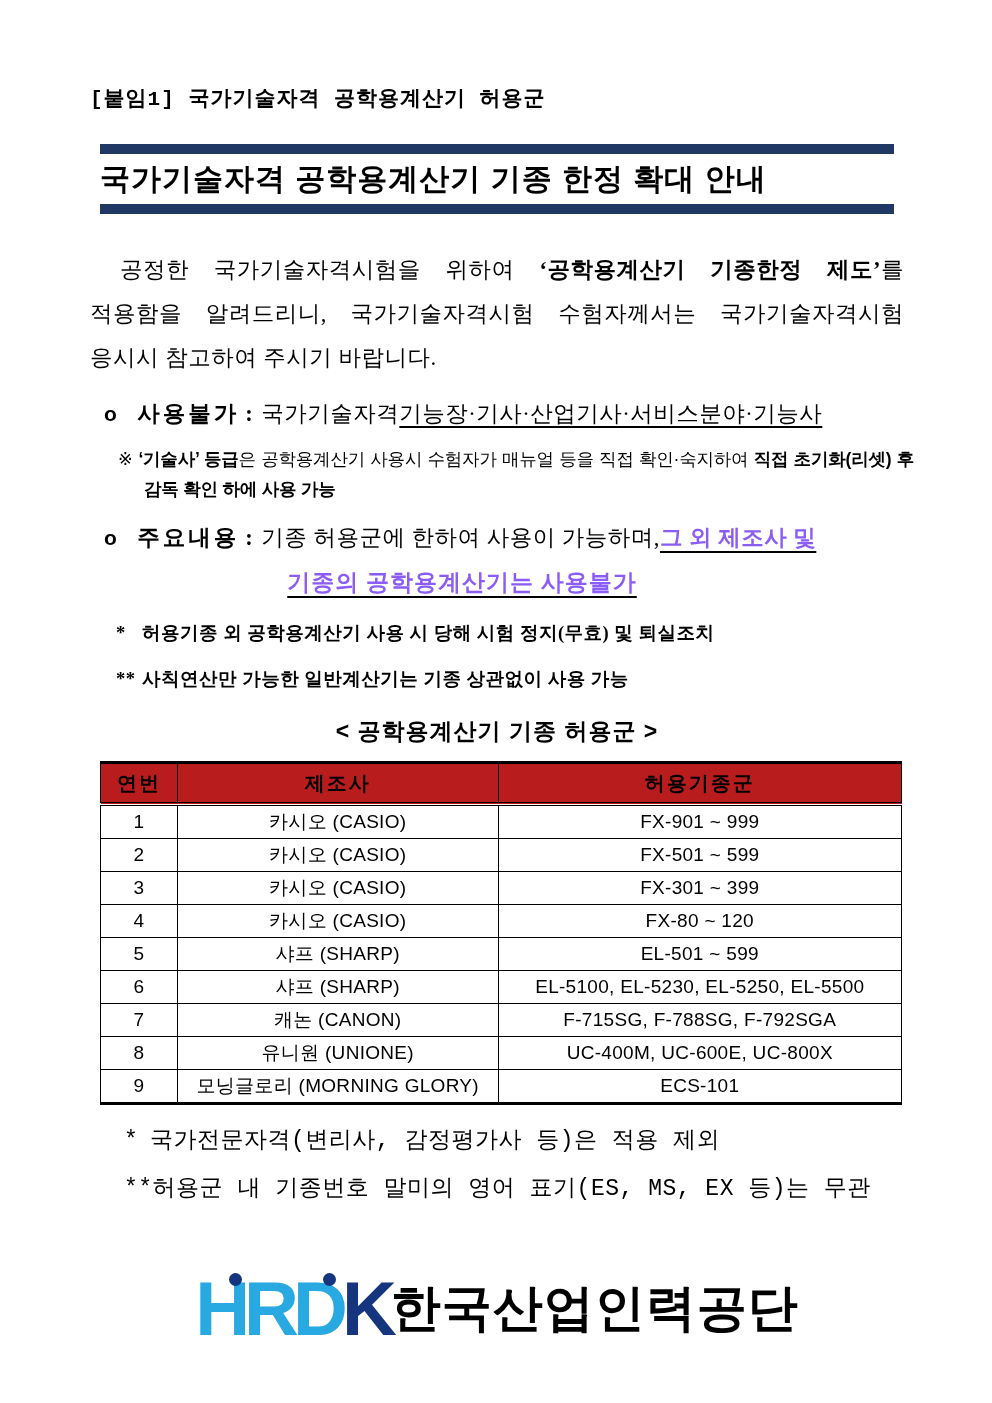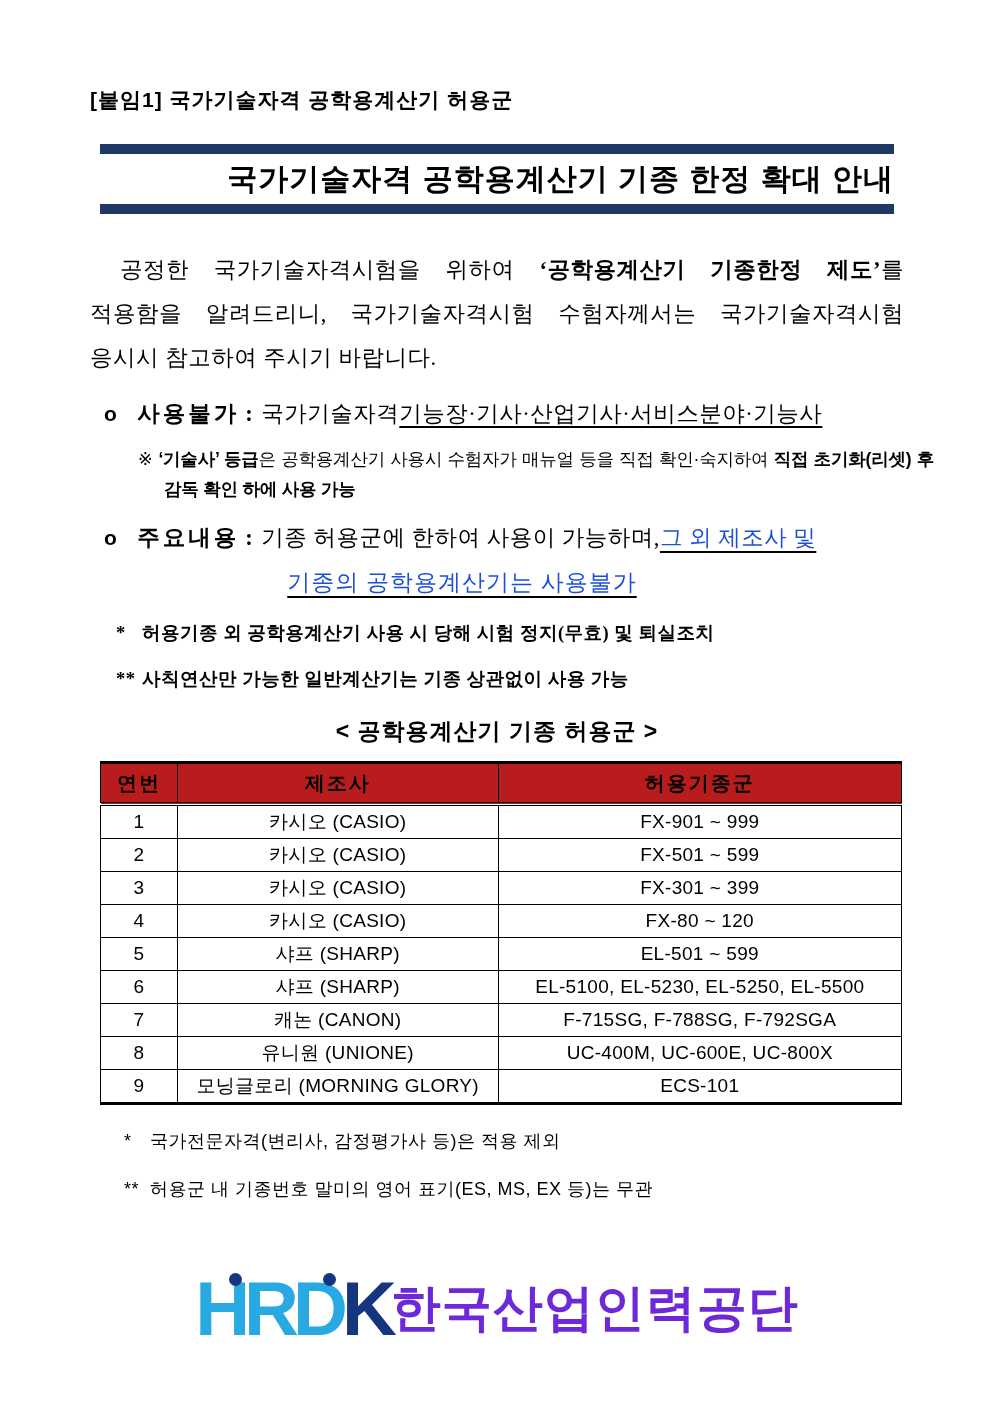--- a/index.html
+++ b/index.html
@@ -5,30 +5,30 @@
   html,body{margin:0;padding:0;background:#fff;}
   .page{
     width:992px;height:1403px;background:#ffffff;position:relative;
     font-family:"Liberation Serif","DejaVu Serif",serif;color:#000;
     overflow:hidden;
   }
   .content{padding:86px 88px 0 90px;}
 
   
   .doc-label{
-    font-family:Liberation Sans, sans-serif;
+    font-family:Liberation Mono, monospace;
     font-weight:bold;font-size:21px;letter-spacing:1px;line-height:28px;
   }
 
   
   .title-block{margin:30px 10px 0 10px;}
   .bar{height:10px;background:#1F3864;}
   .page-title{
     font-family:"Liberation Sans","DejaVu Sans",sans-serif;
-    font-weight:bold;font-size:30px;text-align:right;line-height:50px;
+    font-weight:bold;font-size:30px;text-align:left;line-height:50px;
     letter-spacing:1px;margin:0;
   }
 
   
   .intro{
     margin:34px 0 0 0;font-size:22.5px;line-height:44px;
     text-align:justify;word-break:keep-all;text-indent:30px;letter-spacing:0.5px;
   }
   .intro .b{font-weight:bold;}
 
@@ -38,29 +38,29 @@
     align-items:baseline;letter-spacing:0.5px;
   }
   .bullet{font-weight:bold;font-size:21px;margin:0 20px 0 14px;
     font-family:"Liberation Sans","DejaVu Sans",sans-serif;}
   .bl-label{font-weight:bold;letter-spacing:3px;}
   .bl-colon{font-weight:bold;padding:0 8px 0 6px;}
   .u{text-decoration:underline;text-underline-offset:5px;}
 
   
   .jis-note{
-    margin:14px 0 0 48px;width:770px;
+    margin:14px 0 0 28px;width:770px;
     font-family:"Liberation Sans","DejaVu Sans",sans-serif;
     font-size:17.5px;line-height:30px;letter-spacing:-0.2px;
     padding-left:26px;text-indent:-26px;text-align:justify;word-break:keep-all;
   }
   .jis-note .b{font-weight:bold;}
 
   
-  .red{color:#1d4ed8;font-weight:normal;text-decoration:underline;
+  .red{color:#8b5cf6;font-weight:bold;text-decoration:underline;
     text-decoration-color:#000;text-underline-offset:6px;}
   .red-line2{
     margin-top:12px;font-size:23px;line-height:34px;text-align:center;
     padding-right:70px;letter-spacing:1px;
   }
 
   
   .star-note{
     margin:20px 0 0 26px;
     font-family:Liberation Serif, serif;
@@ -86,22 +86,22 @@
   }
   table.models td{
     font-size:19px;text-align:center;height:30px;border:1px solid #000;
     letter-spacing:0.3px;
   }
   col.c1{width:77px;} col.c2{width:321px;} col.c3{width:404px;}
 
   
   .foot-note{
     margin:24px 0 0 34px;
-    font-family:Liberation Sans, sans-serif;
-    font-size:18px;line-height:24px;letter-spacing:0.5px;
+    font-family:Liberation Mono, monospace;
+    font-size:23px;line-height:24px;letter-spacing:0.5px;
   }
   .foot-note .marker{display:inline-block;min-width:26px;}
 
   
   .logo{
     margin-top:74px;display:flex;align-items:center;justify-content:center;
   }
   .logo-latin{
     position:relative;
     font-family:"Liberation Sans","DejaVu Sans",sans-serif;
@@ -110,21 +110,21 @@
   }
   .logo-latin .k{color:#16357F;}
   .logo-dot{
     position:absolute;width:13px;height:13px;border-radius:50%;
     background:#16357F;top:-4px;
   }
   .logo-dot.d1{left:34px;}
   .logo-dot.d2{left:128px;}
   .logo-korean{
     font-family:Liberation Sans, sans-serif;
-    font-weight:bold;font-size:50px;color:#6d28d9;letter-spacing:1px;
+    font-weight:bold;font-size:50px;color:#000000;letter-spacing:1px;
   }
 </style>
 </head>
 <body>
 
 <div class="page">
   <div class="content">
 
     <div class="doc-label">[붙임1] 국가기술자격 공학용계산기  허용군</div>
 

